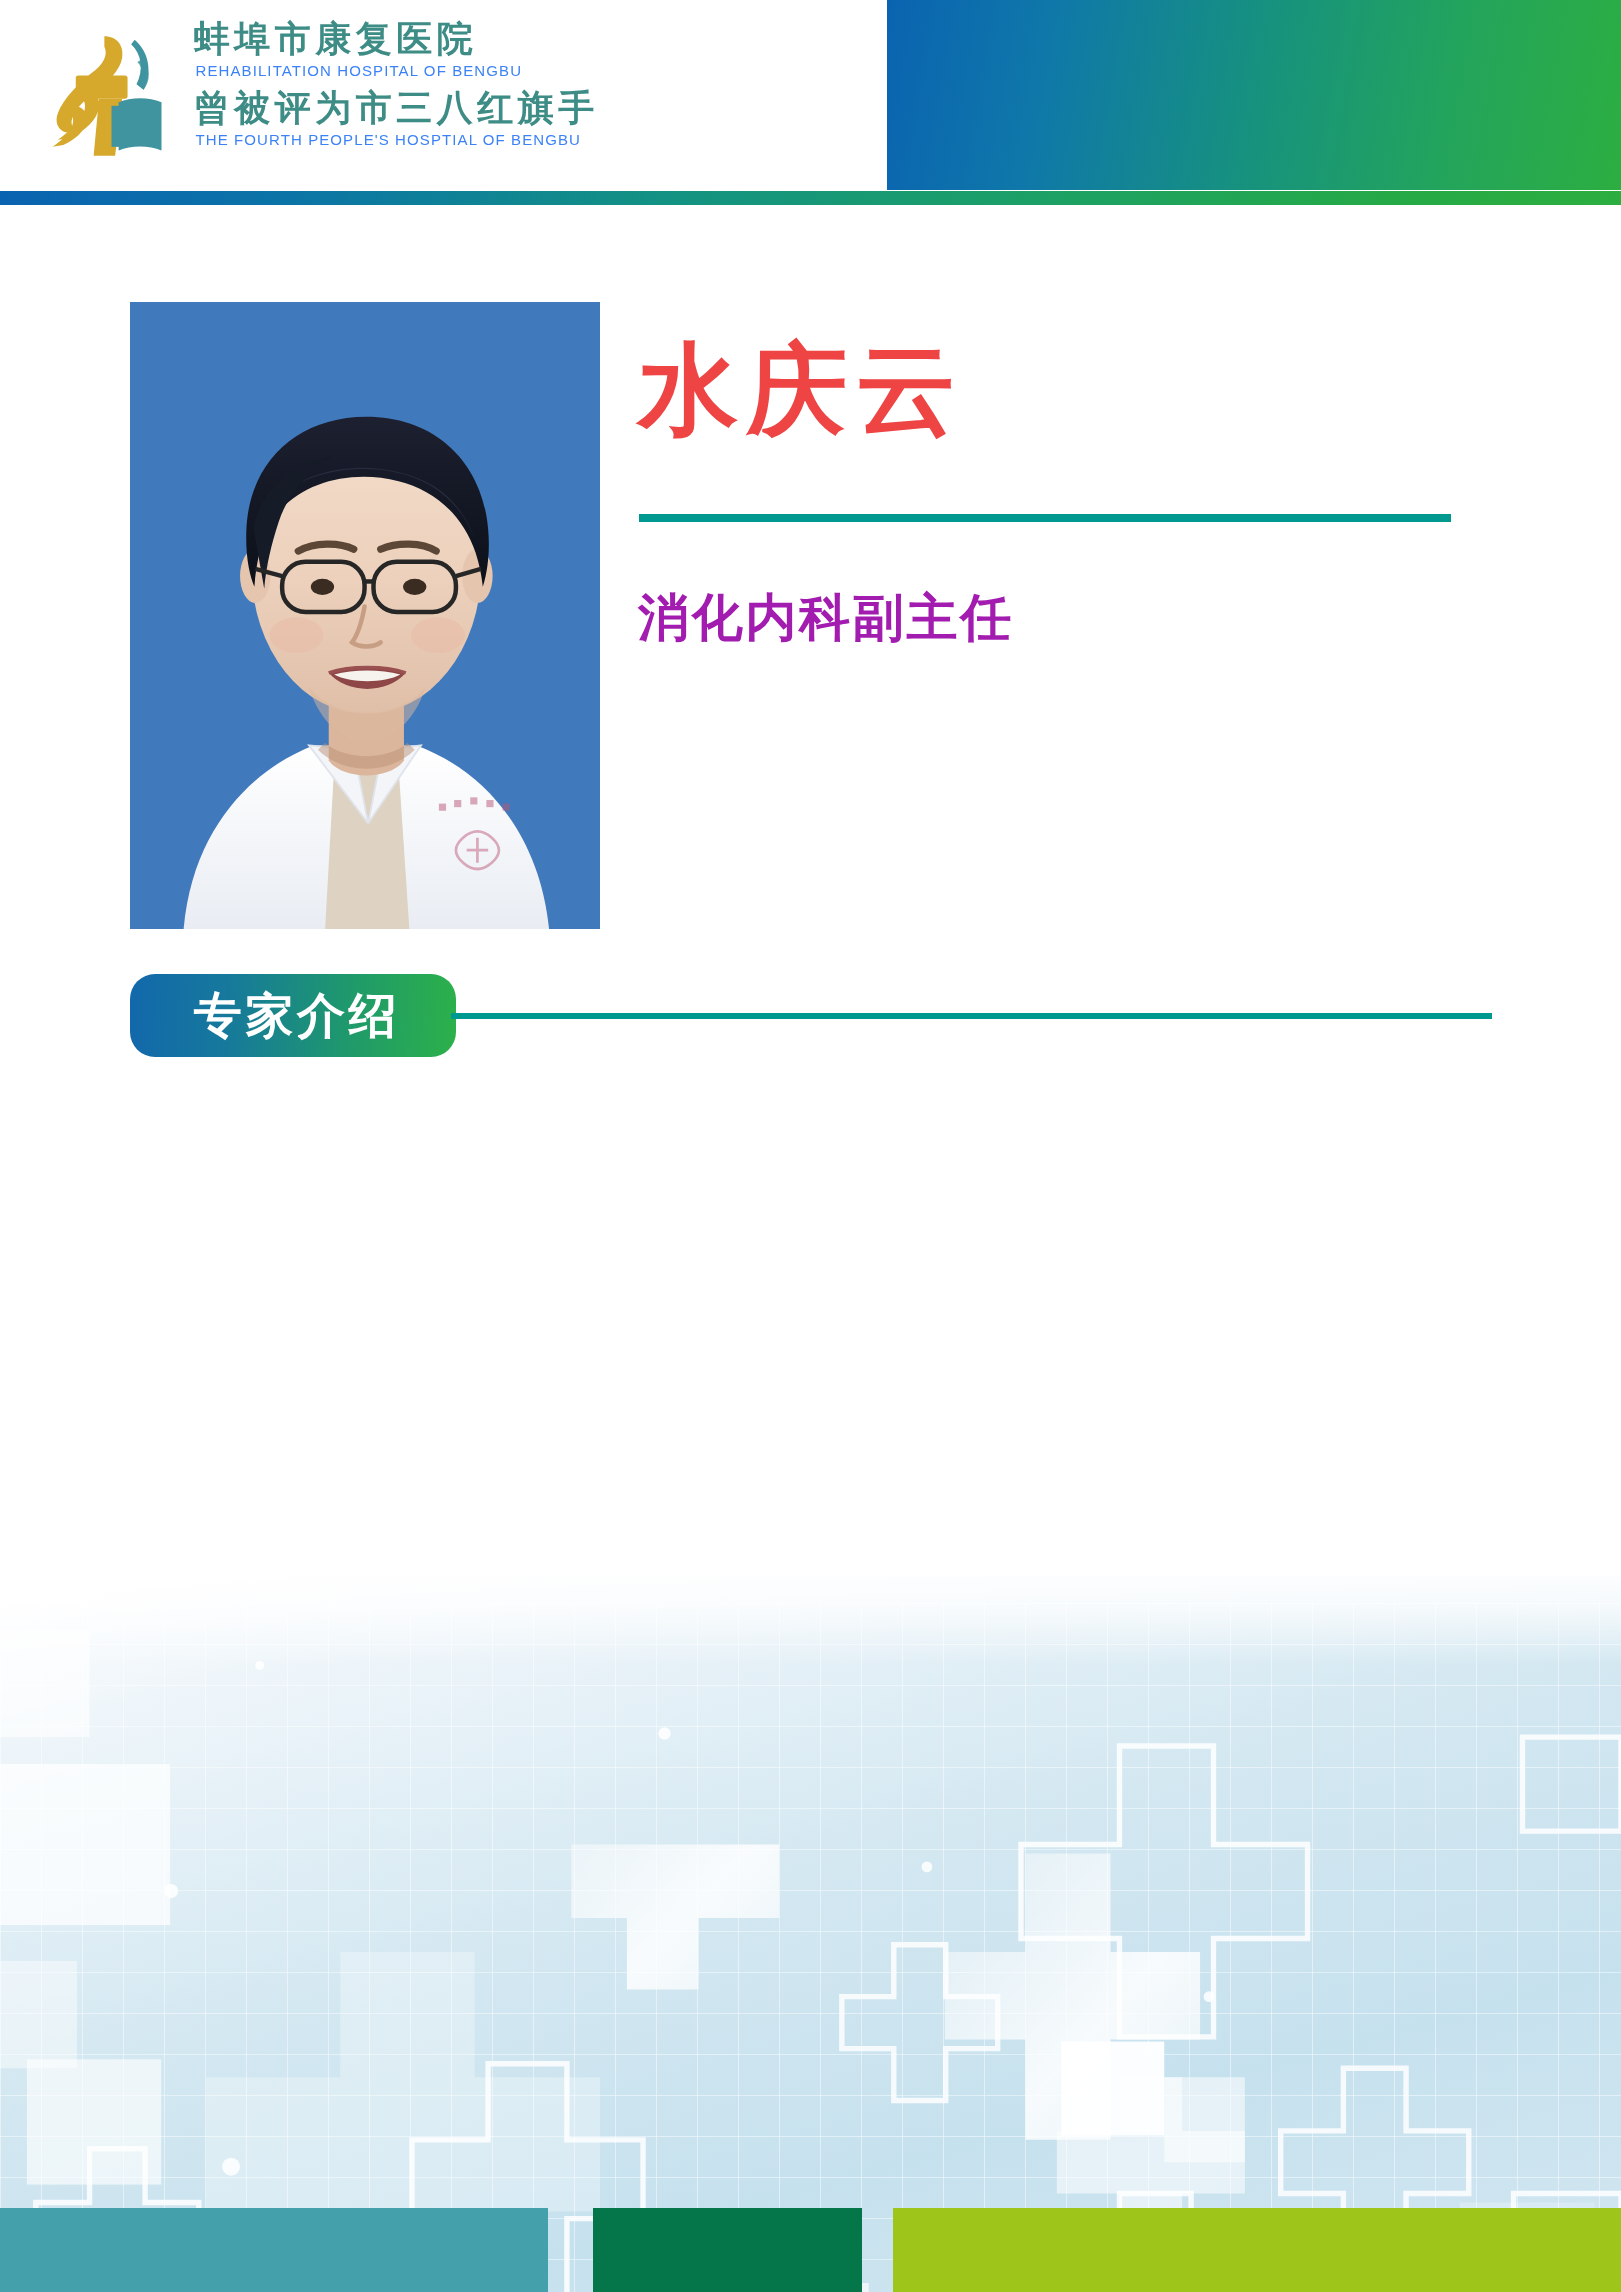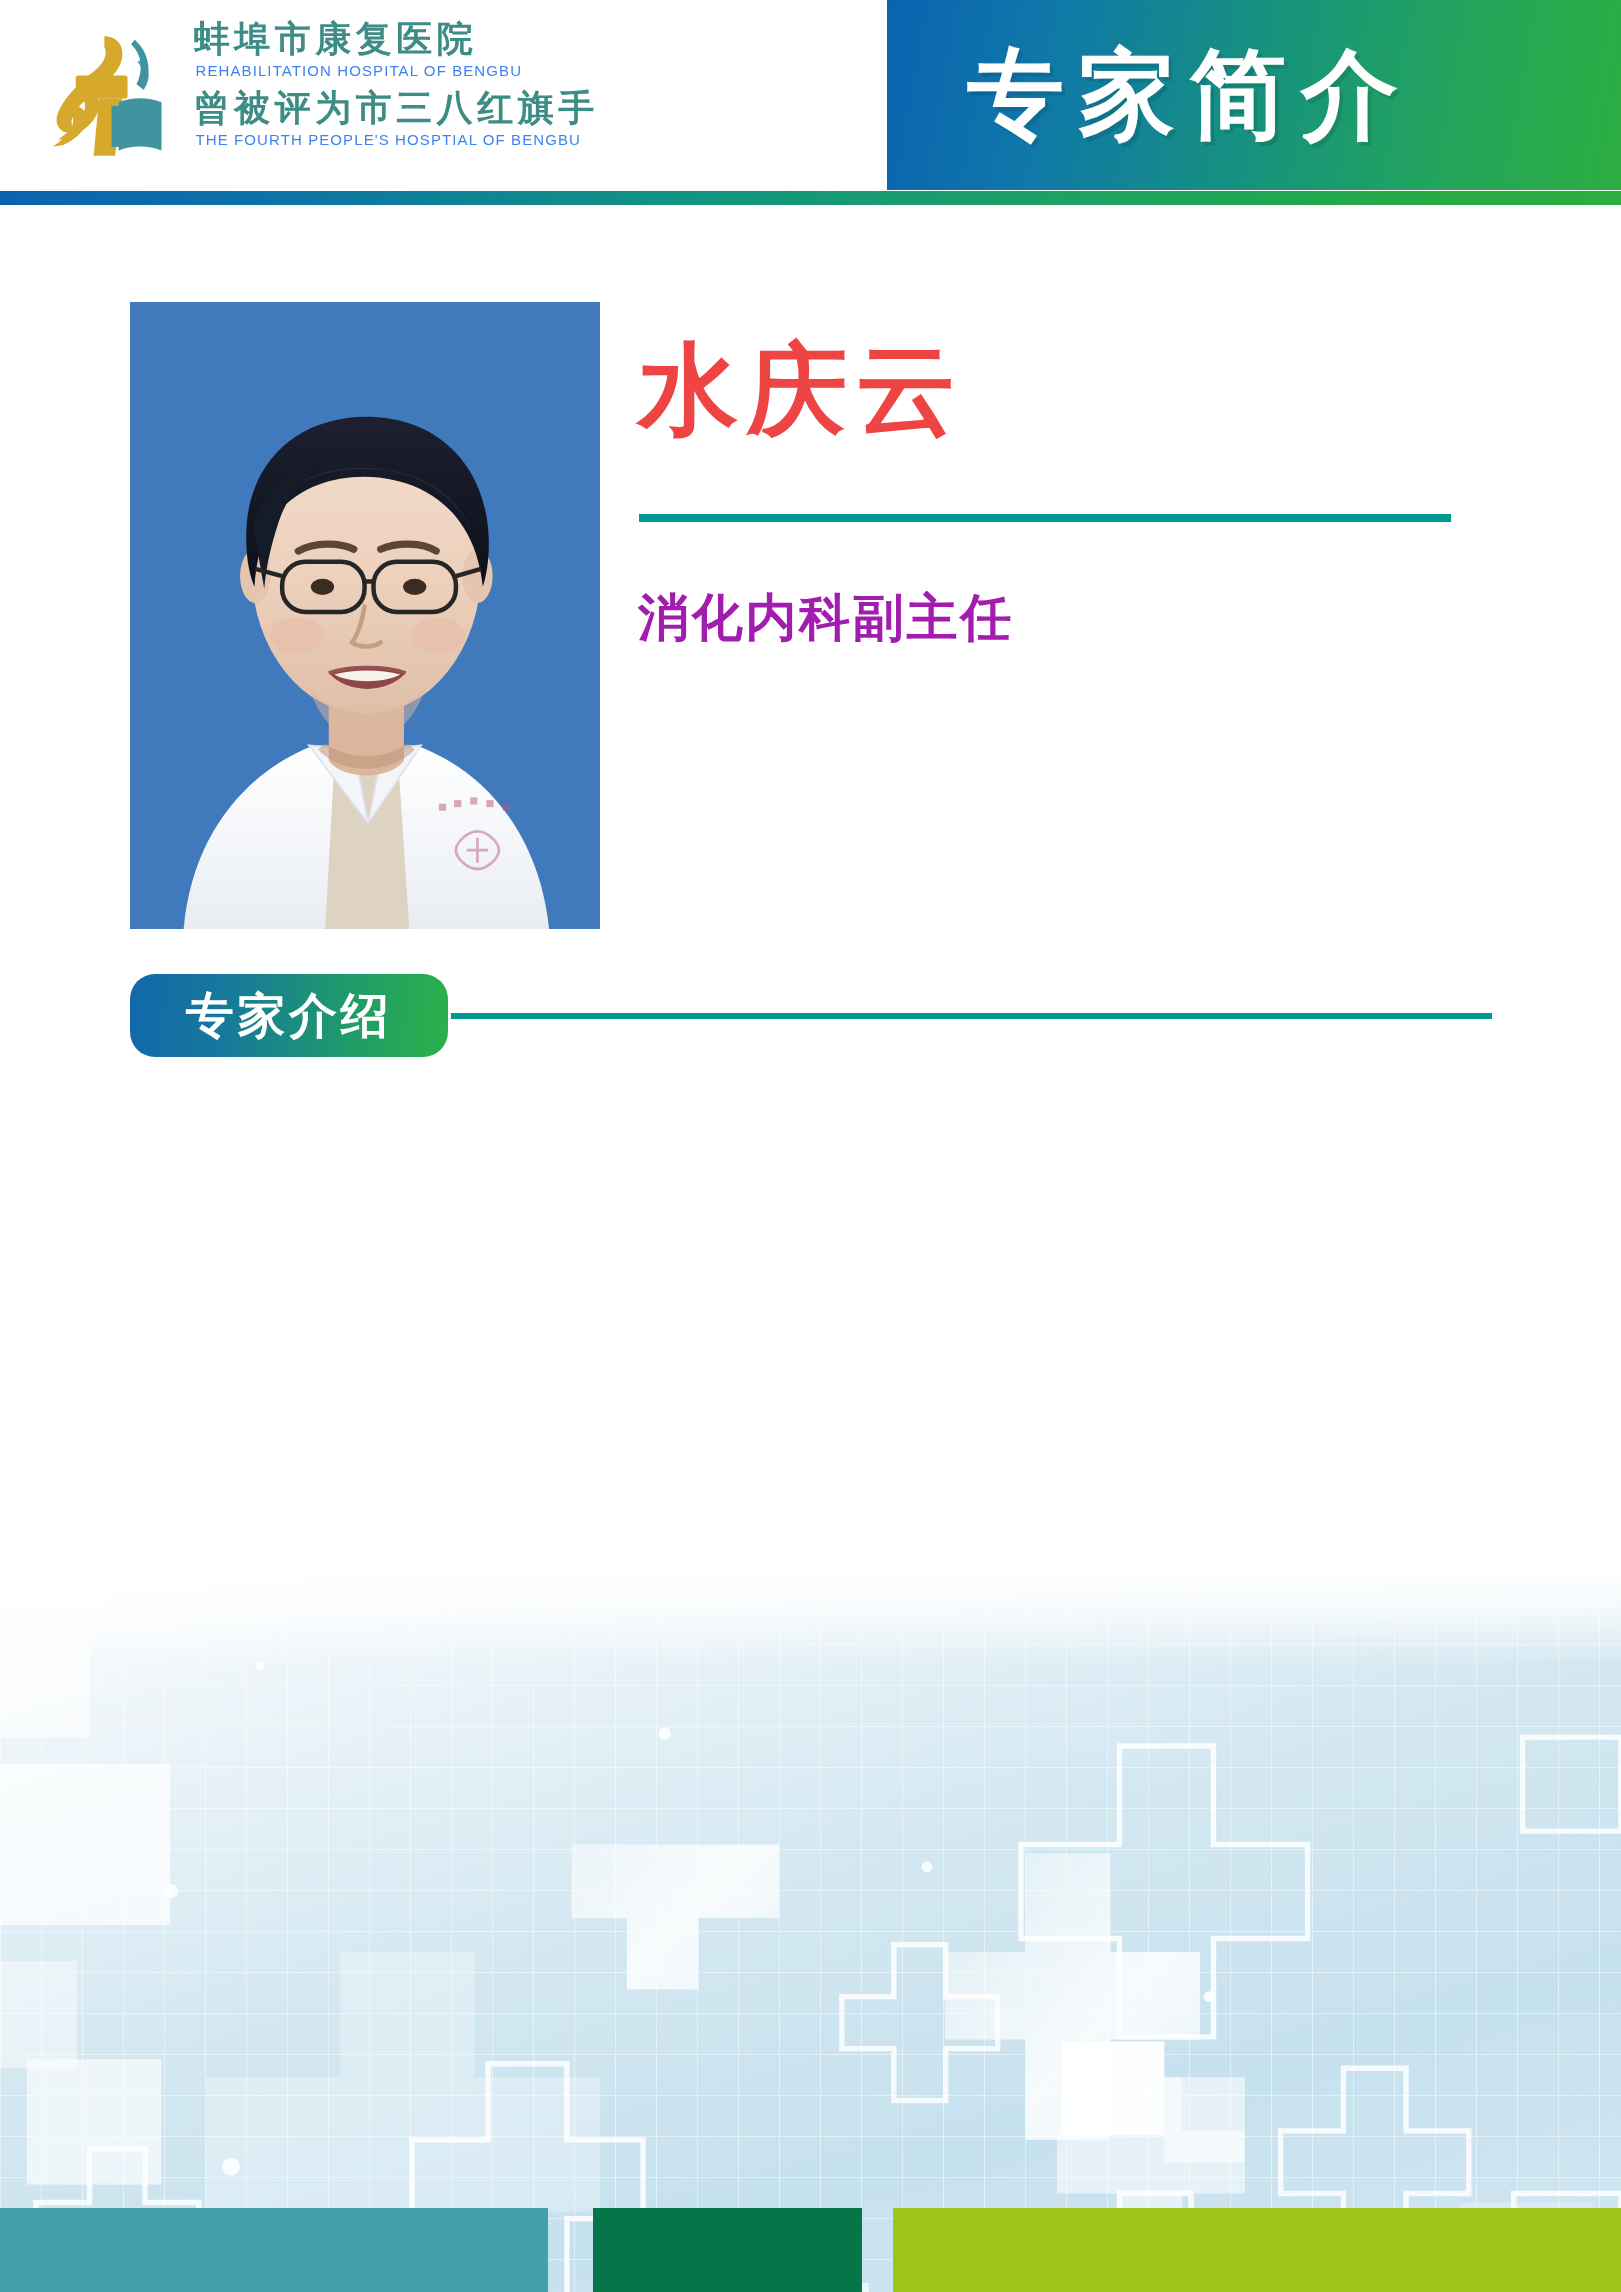--- a/index.html
+++ b/index.html
@@ -96,21 +96,21 @@
     color:#a21caf;font-size:51px;font-weight:bold;letter-spacing:2.7px;
     font-family:"DejaVu Sans","Liberation Sans",sans-serif;
     line-height:1.42;
   }
 
   
   .section{position:absolute;left:130px;top:974px;width:1370px;height:86px;z-index:11;}
   .section-badge{
     position:absolute;left:0;top:0;width:318px;height:83px;border-radius:25px;
     background:linear-gradient(92deg,#1268ab 0%,#16799c 30%,#1f9a6a 68%,#2cb04a 100%);
-    display:flex;align-items:center;justify-content:center;
+    display:flex;align-items:center;justify-content:center;padding-left:8px;
   }
   .section-badge span{
     color:#ffffff;font-size:48px;font-weight:bold;letter-spacing:3.6px;
     font-family:"DejaVu Sans","Liberation Sans",sans-serif;
   }
   .section-rule{position:absolute;left:321px;top:39px;width:1041px;height:6.3px;background:#00998f;}
 
   
   .body-text{
     position:absolute;left:107px;top:1127px;width:1411px;z-index:11;
@@ -228,21 +228,20 @@
         </svg>
       </div>
       <div class="logo-text">
         <div class="logo-cn1">蚌埠市康复医院</div>
         <div class="logo-en1">REHABILITATION  HOSPITAL  OF  BENGBU</div>
         <div class="logo-cn2">曾被评为市三八红旗手</div>
         <div class="logo-en2">THE FOURTH PEOPLE'S HOSPTIAL OF BENGBU</div>
       </div>
     </div>
 
-    <div class="header-title">专家简介</div>
   </div>
   <div class="header-bar"></div>
 
   <div class="portrait">
     <svg viewBox="0 0 525 700" preserveAspectRatio="xMidYMid slice">
       <defs>
         <linearGradient id="skin" x1="0" y1="0" x2="0" y2="1">
           <stop offset="0%" stop-color="#f3ddcb"></stop>
           <stop offset="55%" stop-color="#ecd0bb"></stop>
           <stop offset="100%" stop-color="#e0bfa8"></stop>

